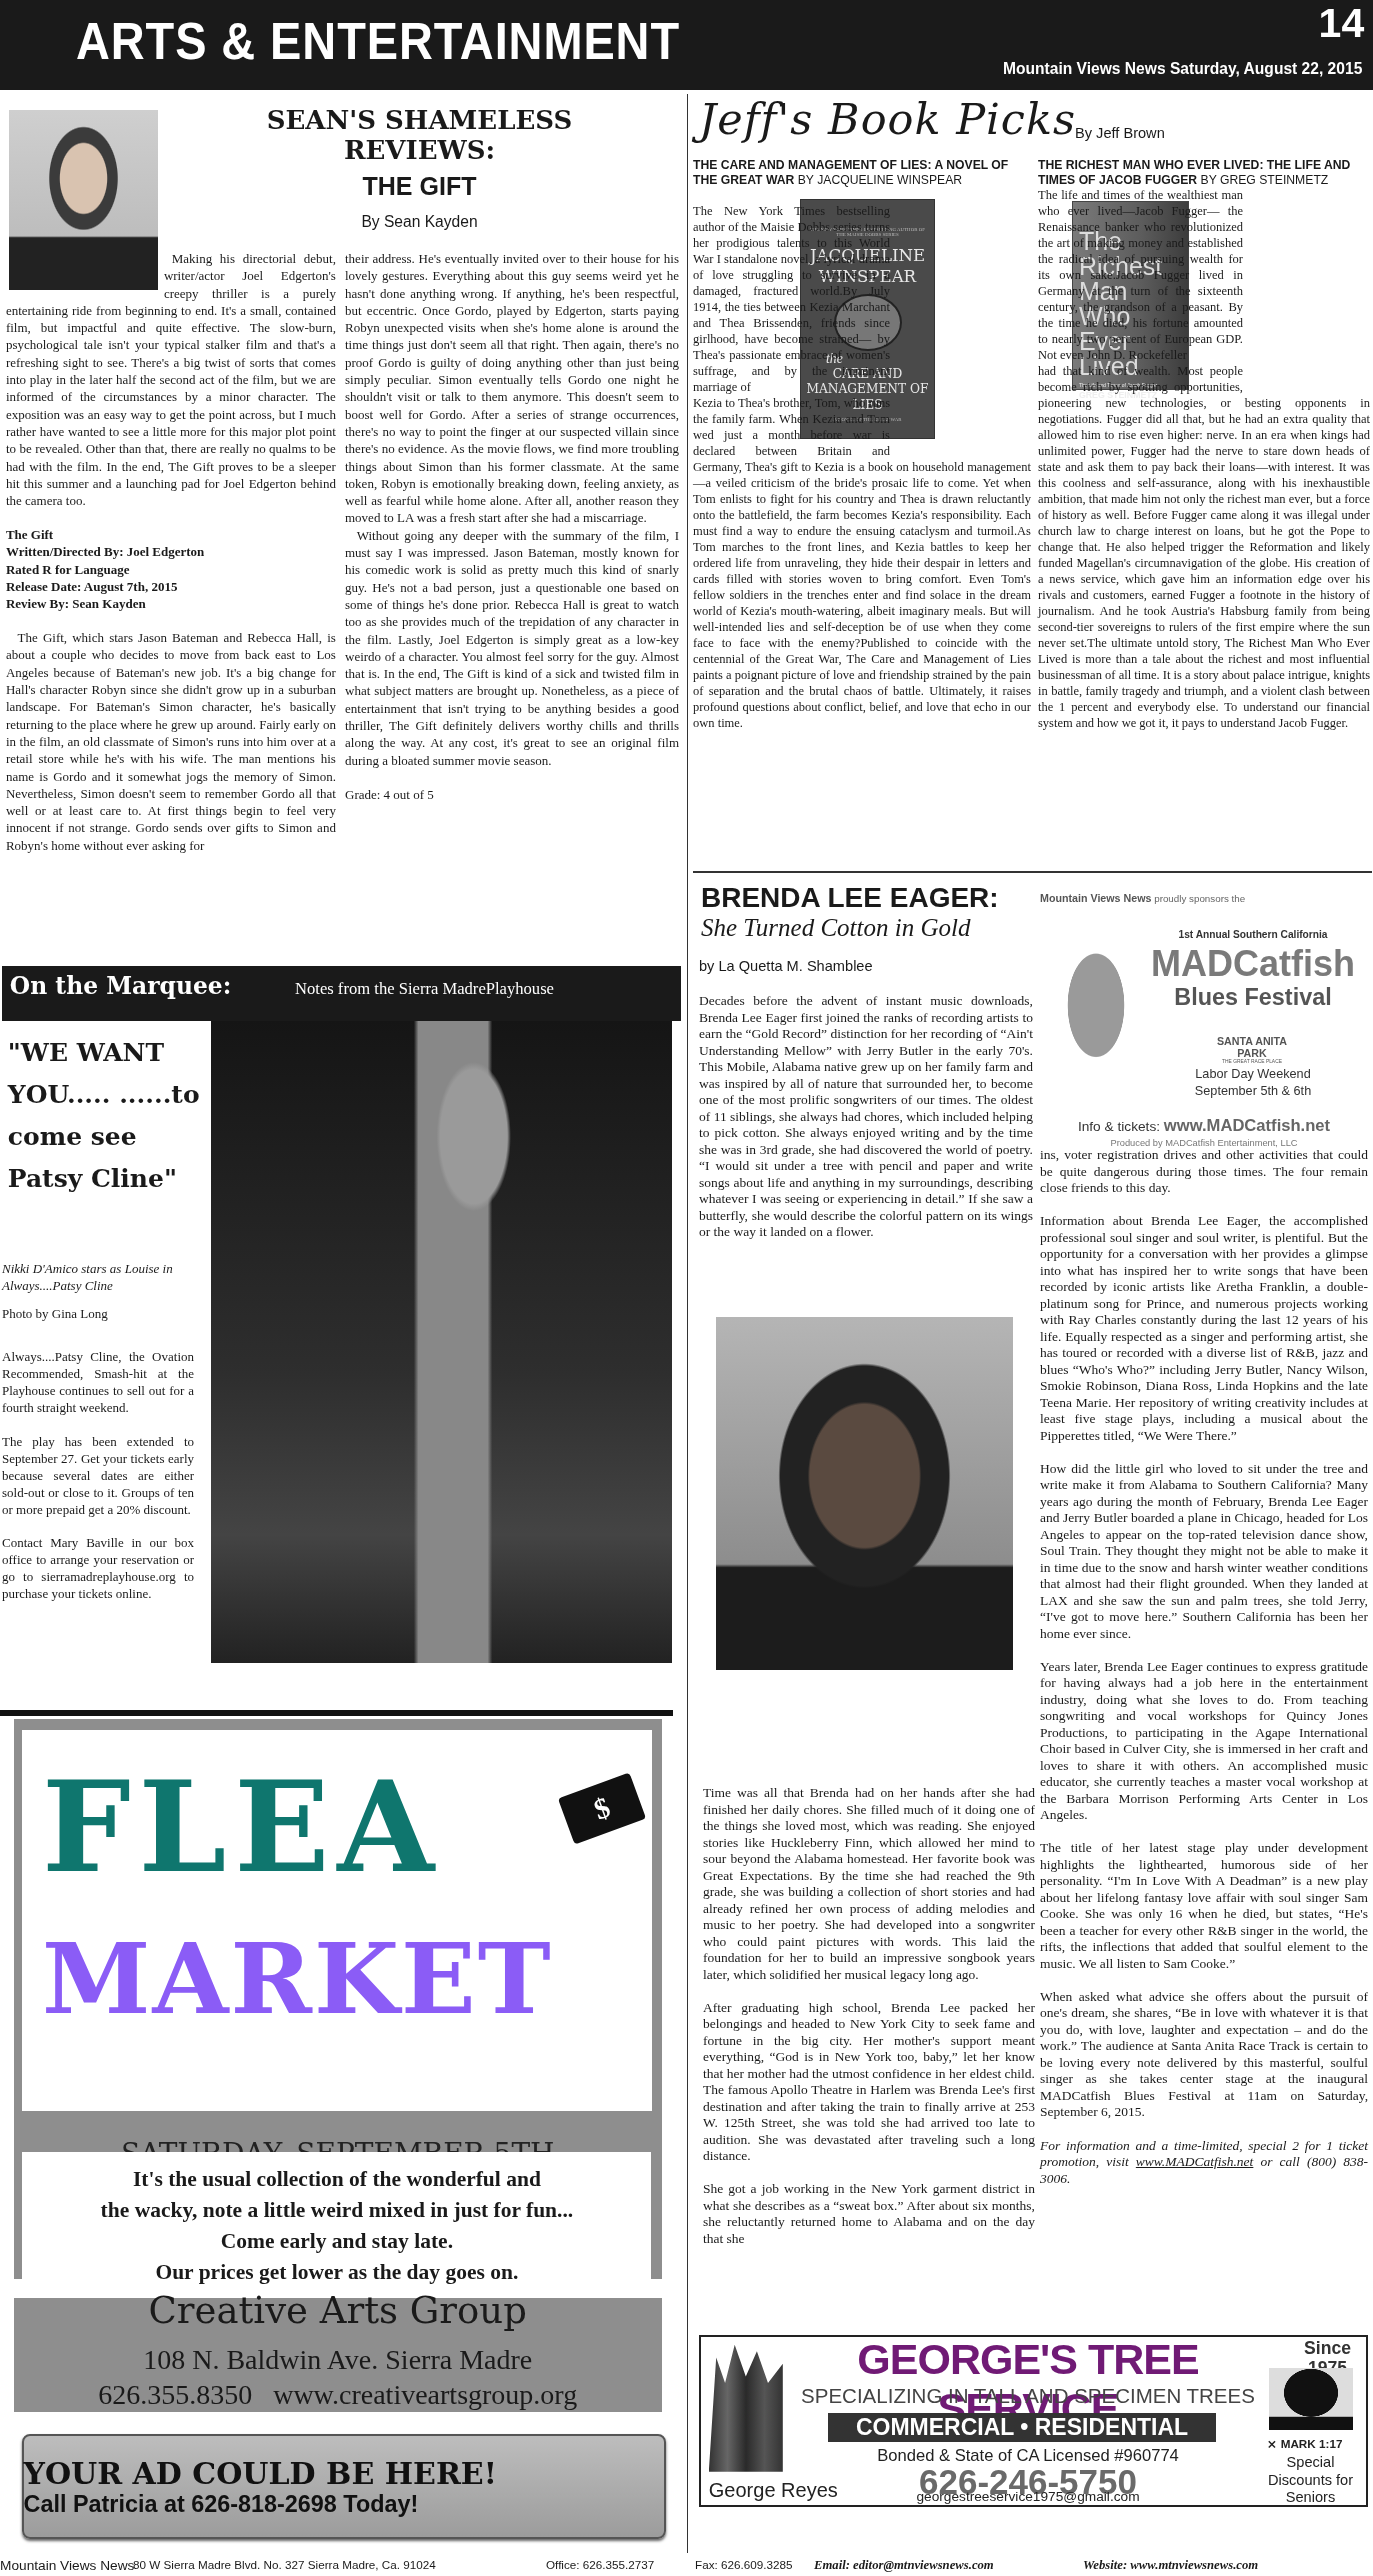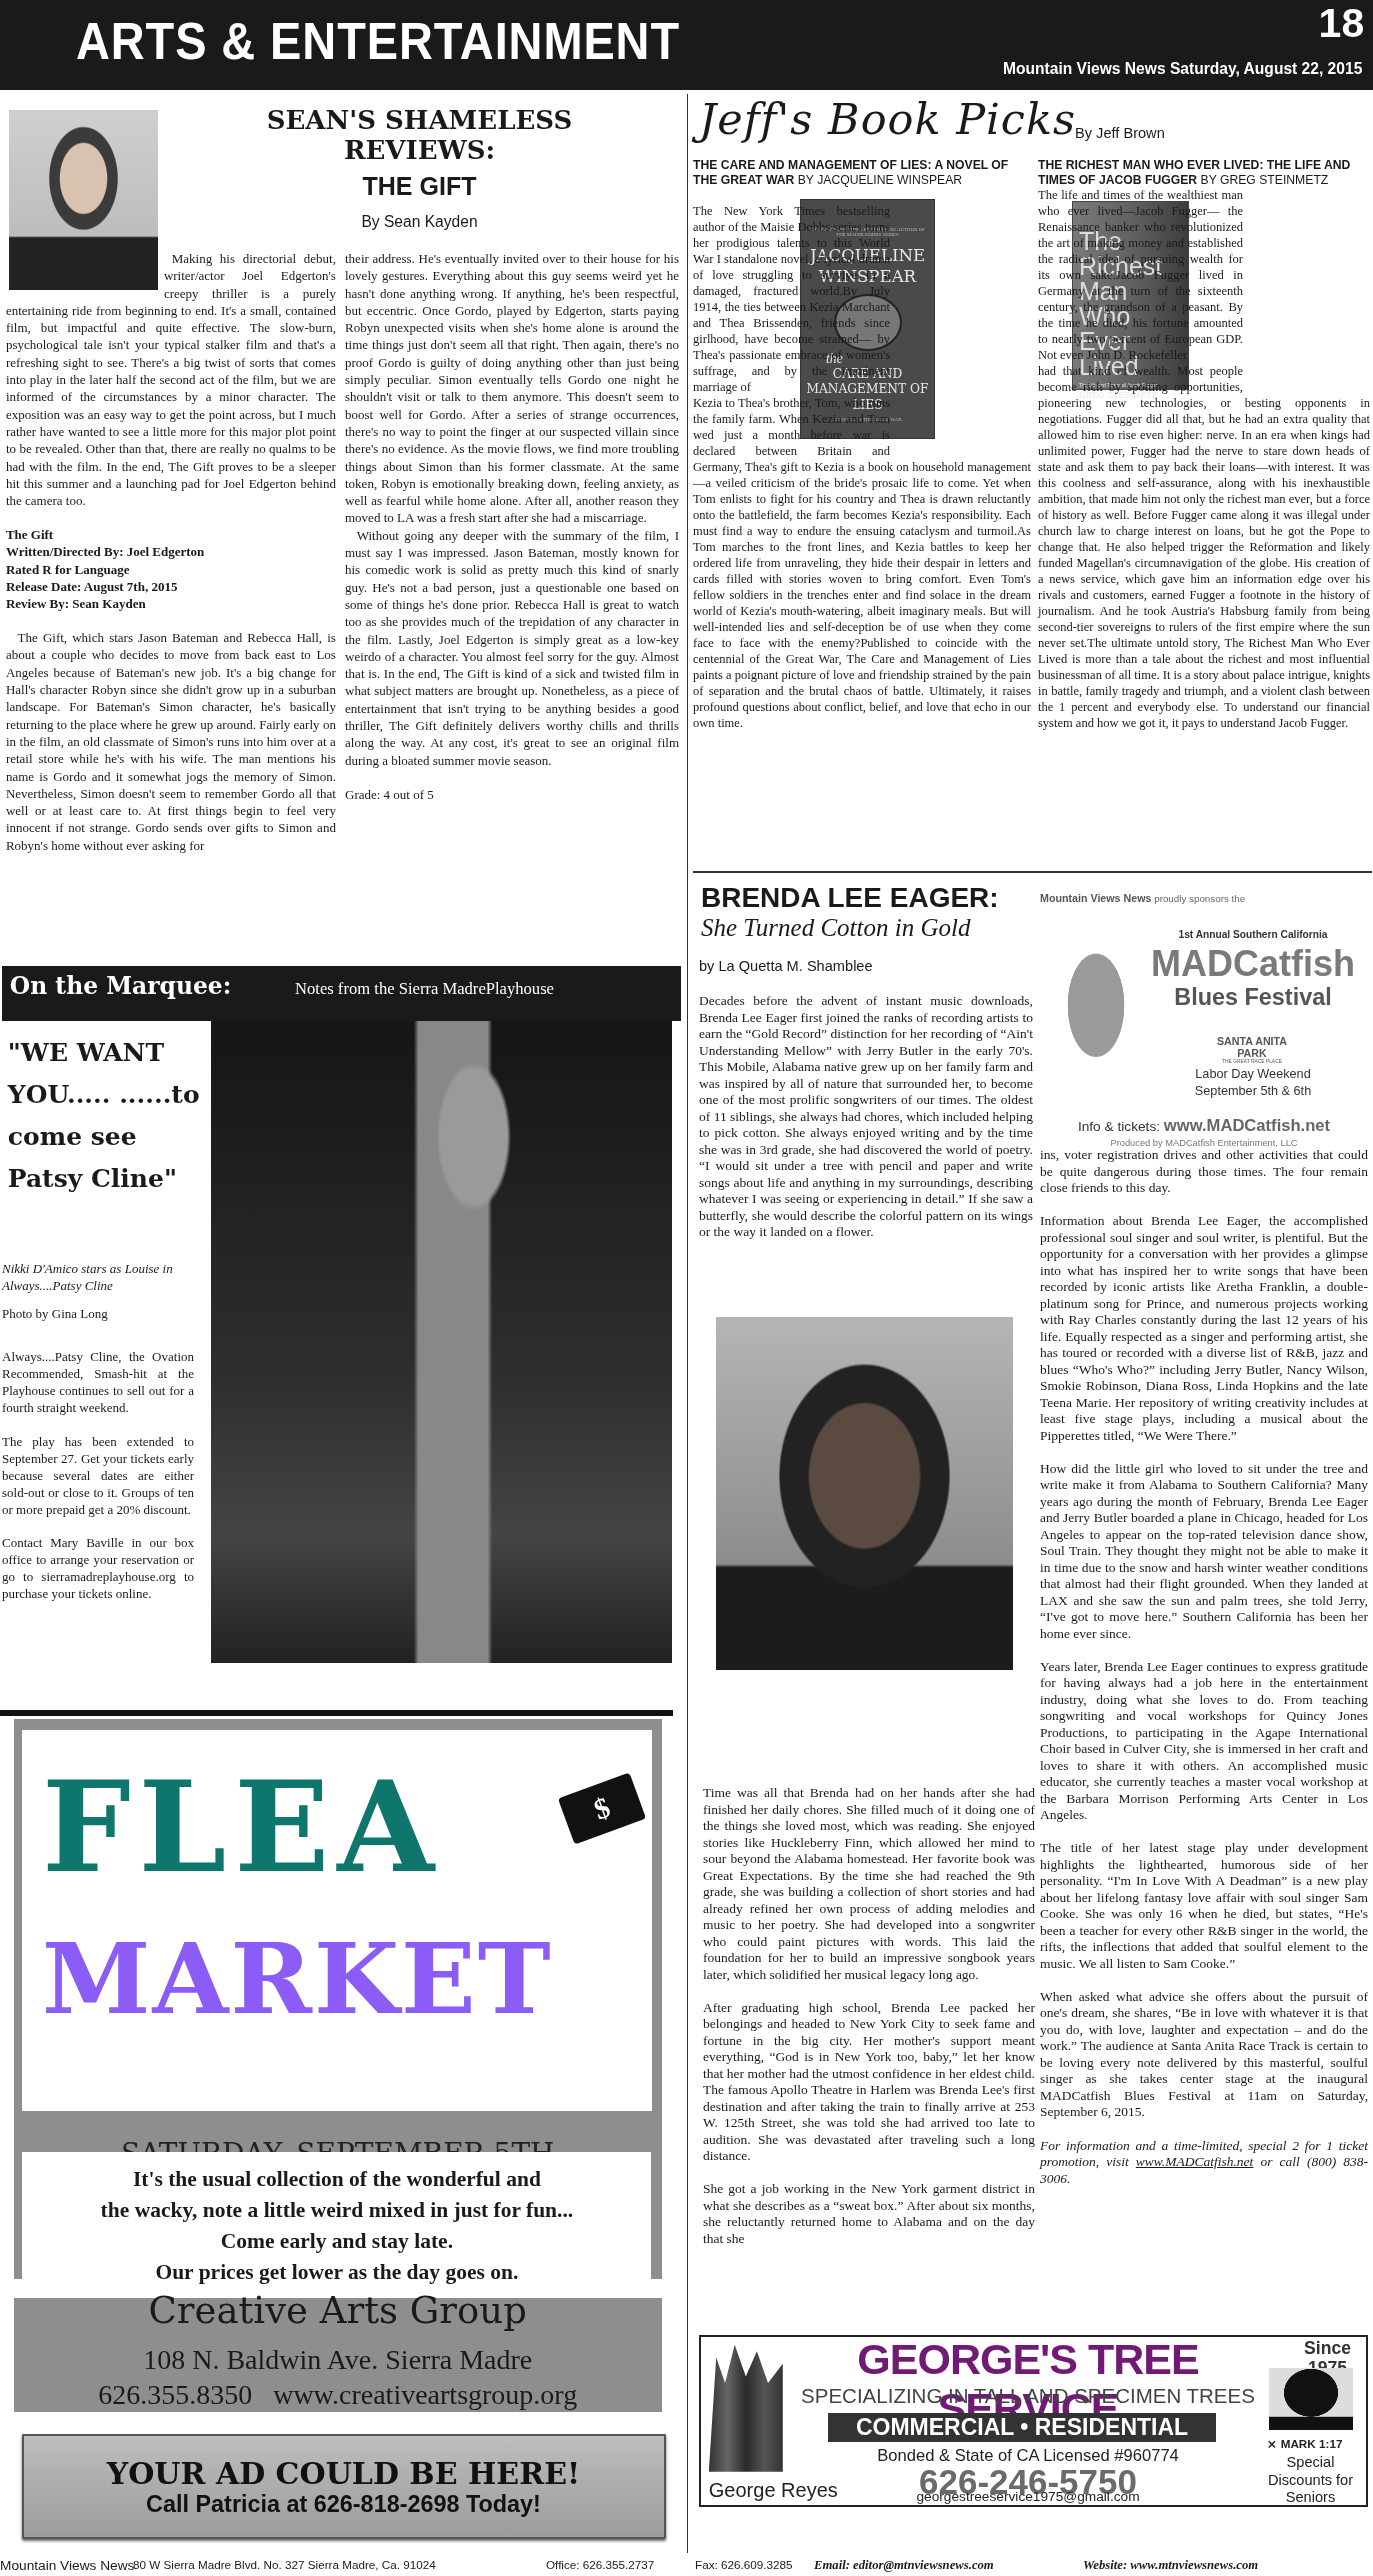--- a/index.html
+++ b/index.html
@@ -15,21 +15,21 @@
 .hdr-sans{font-family:"Liberation Sans",sans-serif}
 .photo{background:linear-gradient(160deg,#bdbdbd,#6e6e6e 55%,#3a3a3a);}
 .vline{background:#333}
 .hline{background:#333}
 </style>
 </head>
 <body>
 
 <div class="abs masthead">
   <div class="title">ARTS &amp; ENTERTAINMENT</div>
-  <div class="pgnum">18</div>
+  <div class="pgnum">14</div>
   <div class="dateline">Mountain Views News  Saturday, August 22, 2015</div>
 </div>
 
 <div class="abs photo" style="left:8.8px;top:110px;width:149px;height:180px;background:radial-gradient(ellipse at 50% 38%,#d9c3b0 0 22%,#3b3b3b 23% 32%,transparent 33%),linear-gradient(#cfcfcf,#bdbdbd 70%,#222 71%);"></div>
 <div class="abs" style="left:244px;top:105px;width:351px;text-align:center;font-family:'DejaVu Serif',serif;font-weight:900;font-size:26px;line-height:30px;">SEAN'S SHAMELESS REVIEWS:</div>
 <div class="abs" style="left:244px;top:172px;width:351px;text-align:center;font-family:'Liberation Sans',sans-serif;font-weight:bold;font-size:25px;">THE GIFT</div>
 <div class="abs" style="left:244px;top:213px;width:351px;text-align:center;font-family:'Liberation Sans',sans-serif;font-size:15.6px;">By Sean Kayden</div>
 
 <div class="abs body-text" style="left:5.9px;top:250px;width:330px;">
   <div style="float:left;width:158px;height:41px"></div>
@@ -122,21 +122,21 @@
 <div class="abs" style="left:13.7px;top:2299px;width:648px;height:80px;background:#8e8e8e"></div>
 
 <div class="abs" style="left:13.7px;top:2298px;width:648px;height:78px;background:#8e8e8e;text-align:center;color:#1a1a1a">
   <div style="font-family:'DejaVu Serif',serif;font-size:37px;line-height:41px;margin-top:-7.8px">Creative Arts Group</div>
 </div>
 <div class="abs" style="left:13.7px;top:2344px;width:648px;text-align:center;font-size:28px;color:#1a1a1a;background:#8e8e8e;height:35px">108 N. Baldwin Ave. Sierra Madre</div>
 <div class="abs" style="left:13.7px;top:2379px;width:648px;height:33px;text-align:center;font-size:28px;color:#1a1a1a;background:#8e8e8e">
   <span>626.355.8350</span>&nbsp;&nbsp;&nbsp;<span>www.creativeartsgroup.org</span>
 </div>
 
-<div class="abs" style="left:21.5px;top:2434px;width:644px;height:105px;background:linear-gradient(#bdbdbd,#9c9c9c);border:2px solid #555;border-radius:1px;text-align:center;box-shadow:0 2px 2.9px #666">
+<div class="abs" style="left:21.5px;top:2434px;width:644px;height:105px;background:linear-gradient(#bdbdbd,#9c9c9c);border:2px solid #555;border-radius:8px;text-align:left;box-shadow:0 2px 2.9px #666">
   <div style="font-family:'DejaVu Serif',serif;font-weight:900;font-size:30px;margin-top:19.5px;color:#111">YOUR AD COULD BE HERE!</div>
   <div style="font-family:'Liberation Sans',sans-serif;font-weight:bold;font-size:23.4px;color:#111">Call Patricia at 626-818-2698 Today!</div>
 </div>
 
 <div class="abs hdr-sans" style="left:701px;top:882px;font-weight:bold;font-size:28px">BRENDA LEE EAGER:</div>
 <div class="abs" style="left:701px;top:914px;font-style:italic;font-size:25px">She Turned Cotton in Gold</div>
 <div class="abs hdr-sans" style="left:699px;top:958px;font-size:14.6px">by La Quetta M. Shamblee</div>
 
 <div class="abs body-text" style="left:699px;top:993px;width:334px;font-size:13.5px;line-height:16.5px">
   <p>Decades before the advent of instant music downloads, Brenda Lee Eager first joined the ranks of recording artists to earn the “Gold Record” distinction for her recording of “Ain't Understanding Mellow” with Jerry Butler in the early 70's.  This Mobile, Alabama native grew up on her family farm and was inspired by all of nature that surrounded her, to become one of the most prolific songwriters of our times.  The oldest of 11 siblings, she always had chores, which included helping to pick cotton.  She always enjoyed writing and by the time she was in 3rd grade, she had discovered the world of poetry.  “I would sit under a tree with pencil and paper and write songs about life and anything in my surroundings, describing whatever I was seeing or experiencing in detail.”  If she saw a butterfly, she would describe the colorful pattern on its wings or the way it landed on a flower.</p>

